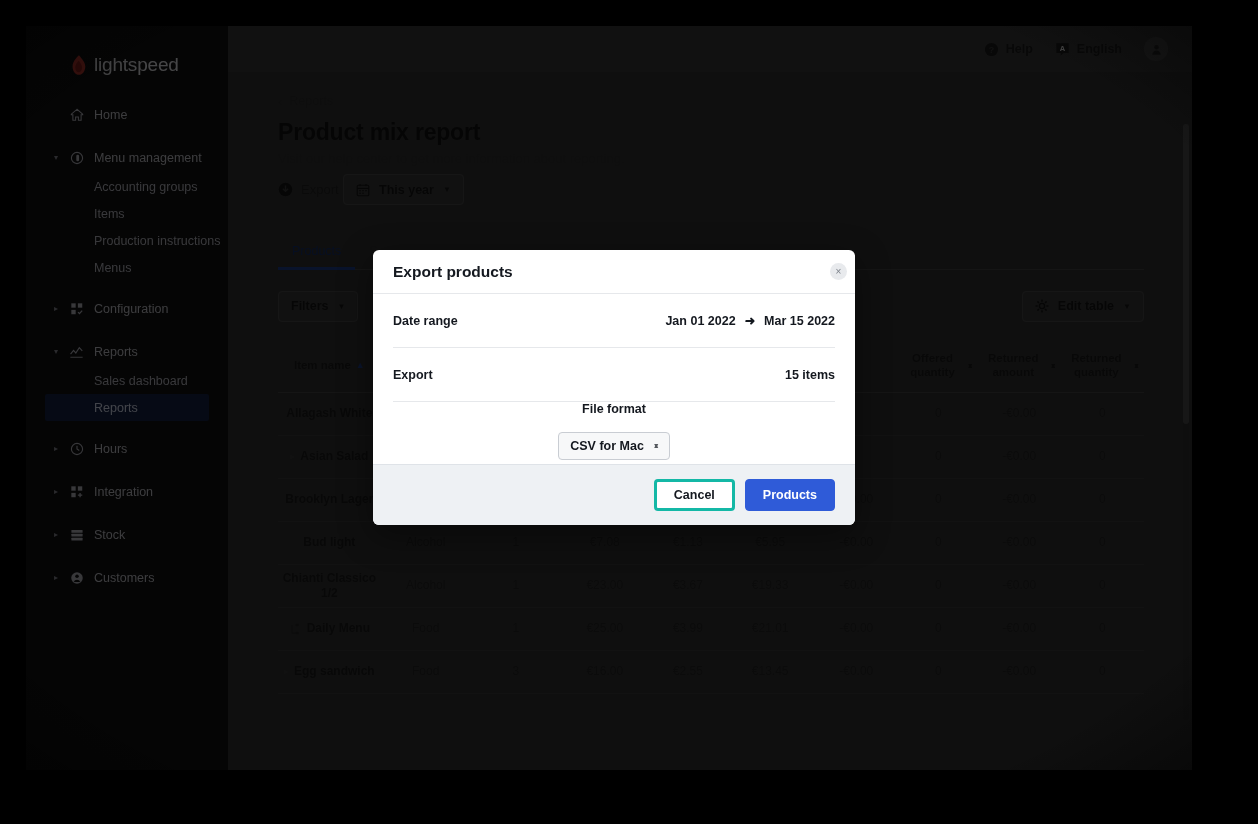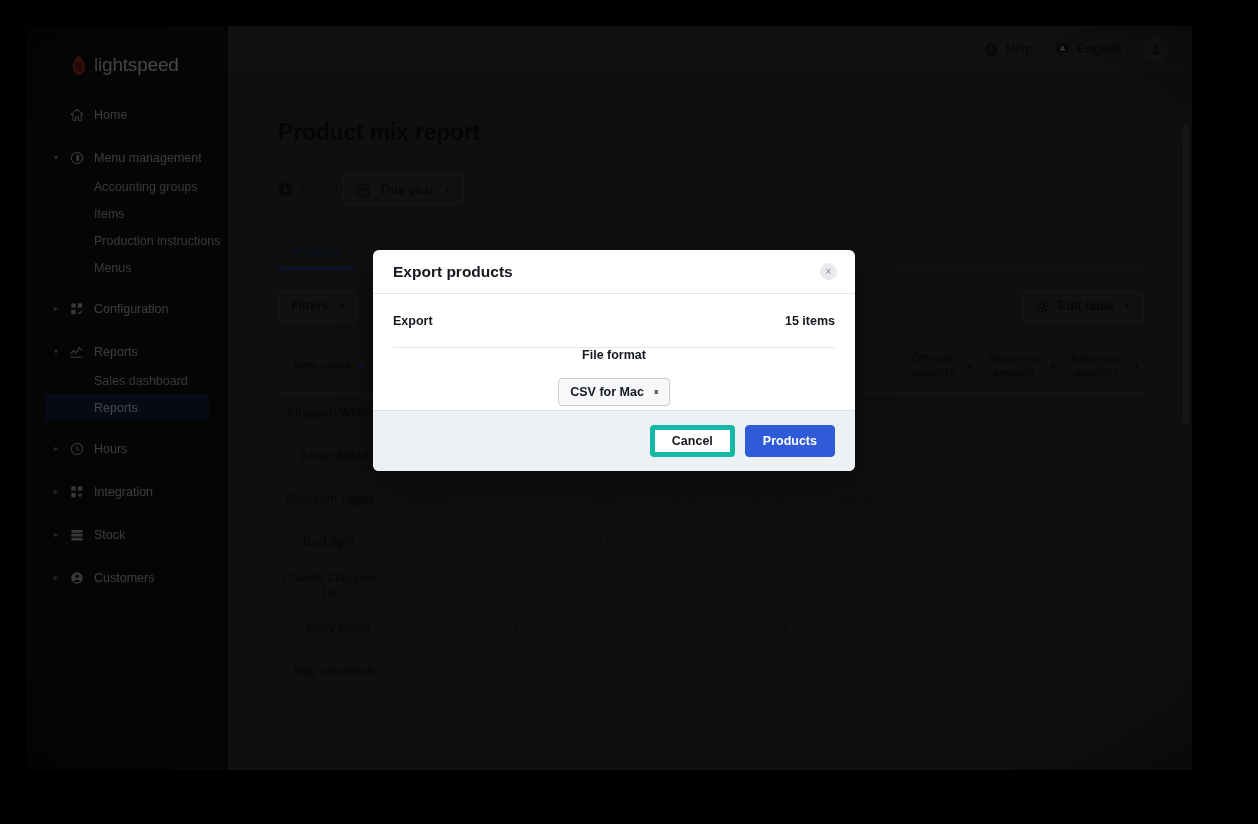--- a/index.html
+++ b/index.html
@@ -238,21 +238,21 @@
     width: 482px;
     background: #ffffff;
     border-radius: 6px;
     box-shadow: 0 10px 34px rgba(0,0,0,0.42);
     overflow: hidden;
     z-index: 50;
   }
   #modal-head {
     height: 44px;
     display: flex; align-items: center; justify-content: space-between;
-    padding: 0 18px 0 20px;
+    padding: 0 8px 0 20px;
     border-bottom: 1px solid #e6e8eb;
   }
   #modal-title { font-size: 15.5px; font-weight: 700; color: #14181f; }
   #modal-close {
     width: 17px; height: 17px; border-radius: 50%;
     background: #e8eaed; color: #7b8089;
     display: flex; align-items: center; justify-content: center;
     font-size: 10px; cursor: pointer;
   }
   #modal-body { padding: 0 20px; }
@@ -284,21 +284,21 @@
     background: #eef1f4;
     border-top: 1px solid #dfe3e8;
     display: flex; align-items: center; justify-content: flex-end;
     gap: 10px; padding-right: 20px;
   }
   .mbtn {
     height: 32px; padding: 0 17px;
     border-radius: 4px; font-size: 12.5px; font-weight: 700;
     cursor: pointer; display: inline-flex; align-items: center;
   }
-  #cancel-btn { background: #fff; border: 5px solid #14b8a6; color: #14181f; }
+  #cancel-btn { background: #fff; border: 3px solid #14b8a6; color: #14181f; }
   #download-btn { background: #2f5bd8; border: 1px solid #2f5bd8; color: #fff; }
 </style>
 </head>
 <body>
 
 <div id="screen">
   <div id="window">
 
     <div class="dimmed" style="position:absolute;inset:0;">
 
@@ -681,20 +681,28 @@
 
     </div>
 
     <div id="modal">
       <div id="modal-head">
         <div id="modal-title">Export products</div>
         <div id="modal-close">×</div>
       </div>
       <div id="modal-body">
 
+        <div class="mrow">
+          <div class="mlabel">Date range</div>
+          <div class="mvalue">
+            <span>Jan 01 2022</span>
+            <span>➜</span>
+            <span>Mar 15 2022</span>
+          </div>
+        </div>
 
         <div class="mrow">
           <div class="mlabel">Export</div>
           <div class="mvalue">15 items</div>
         </div>
 
         <div class="mrow format">
           <div class="mlabel">File format</div>
           <div id="select-box">
             <span>CSV for Mac</span>

